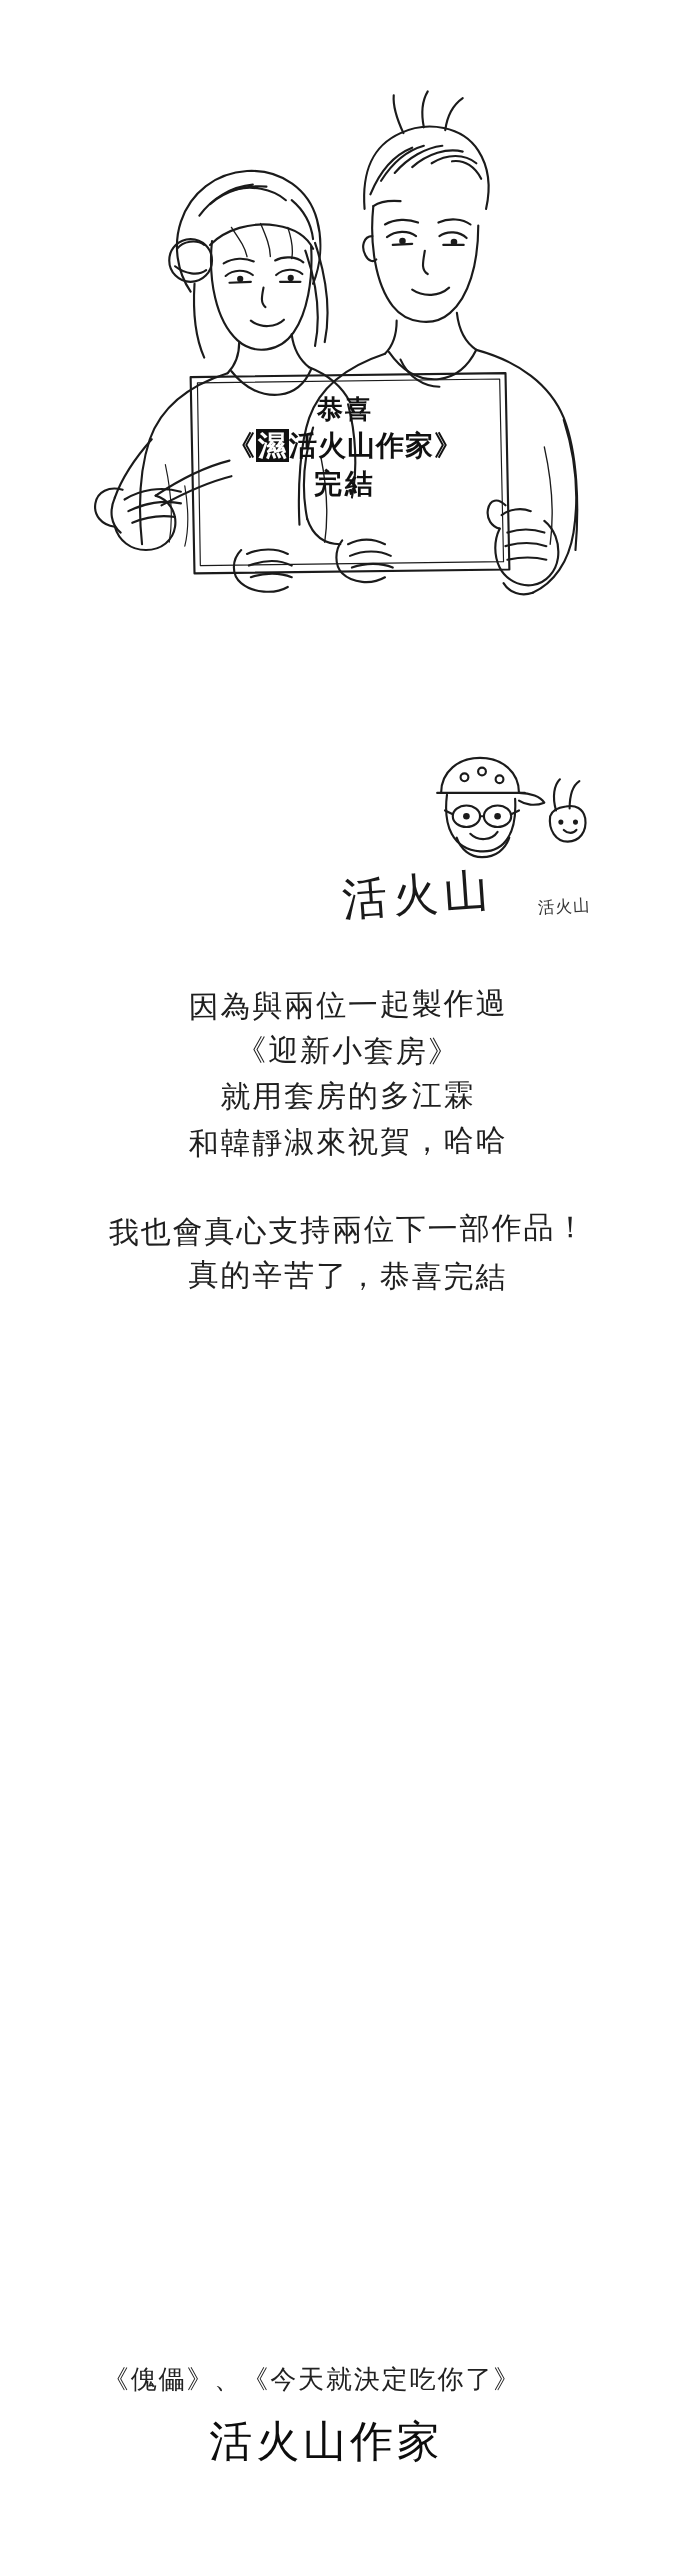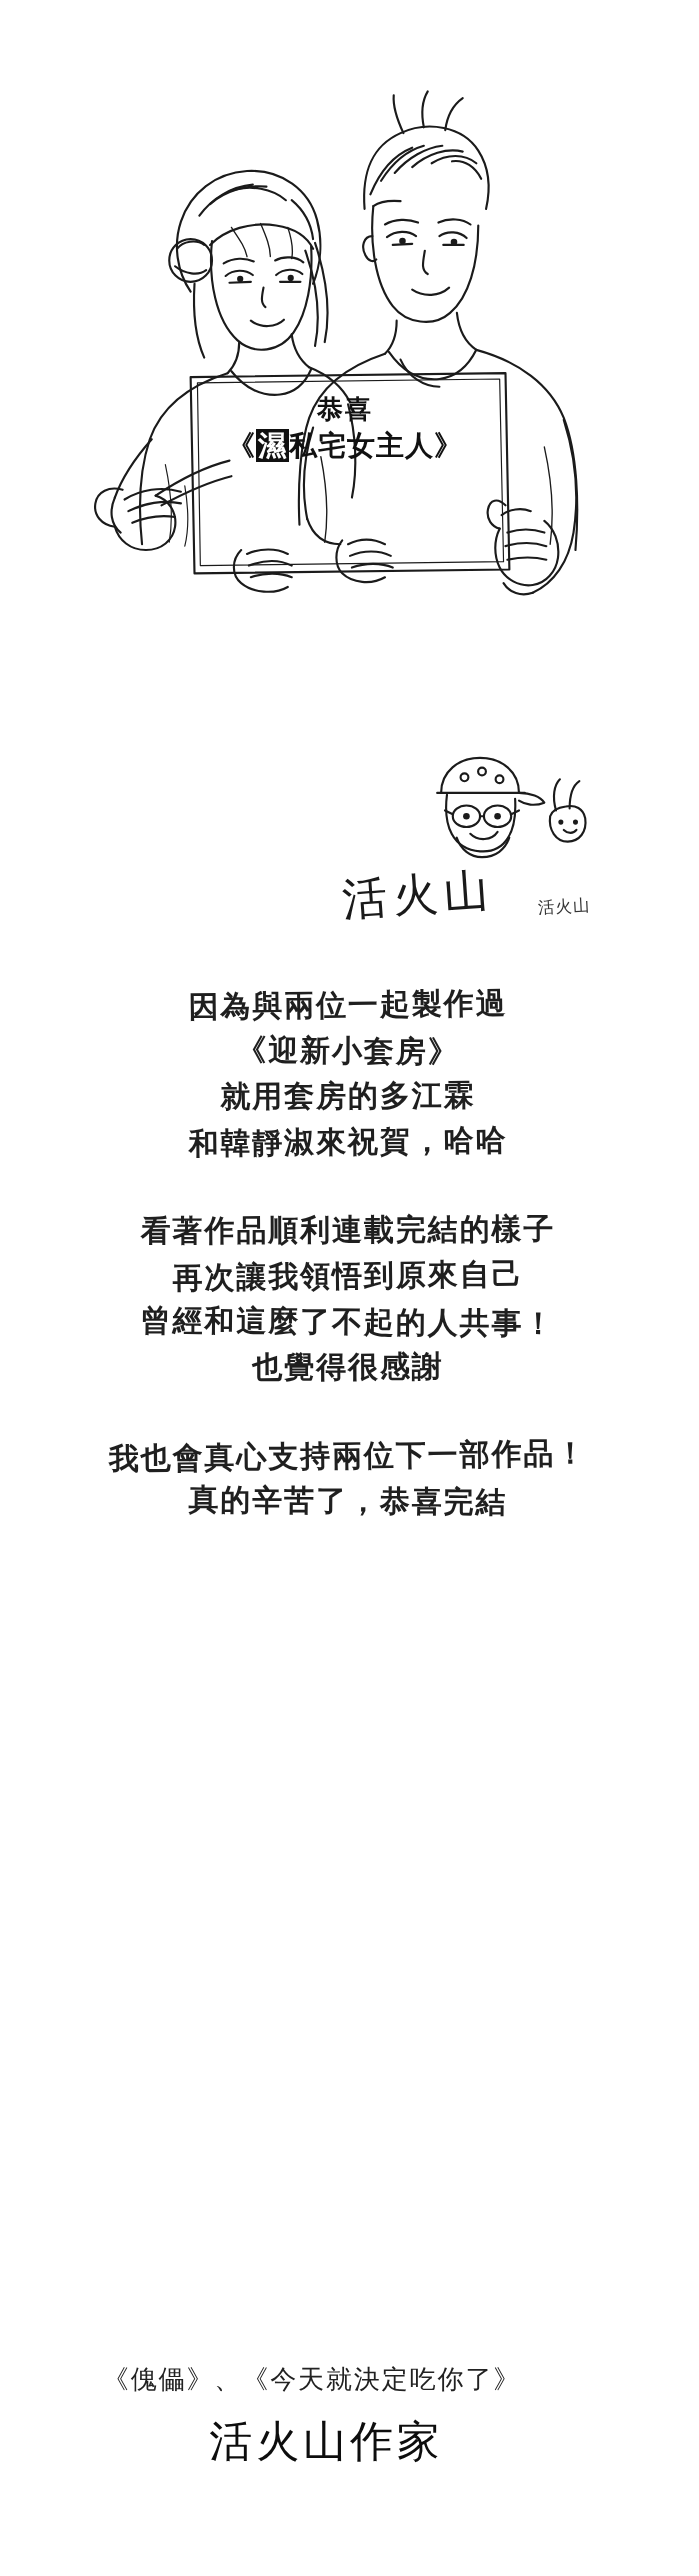--- a/index.html
+++ b/index.html
@@ -109,21 +109,20 @@
 
   
   .message {
     position: absolute;
     left: 0;
     top: 982px;
     width: 696px;
     text-align: center;
     font-family: "DejaVu Sans", sans-serif;
     color: #1f1f1f;
-    font-weight: bold;
   }
   .para {
     margin-bottom: 43px;
   }
   .para:last-child {
     margin-bottom: 6px;
   }
   .line {
     font-size: 30px;
     line-height: 1.52;
@@ -286,21 +285,22 @@
         <path d="M256 582 C272 576 288 576 300 582"></path>
         <path d="M258 594 C272 589 288 589 300 594"></path>
 
         <path d="M170 478 C176 506 178 534 174 558" stroke-width="1.2"></path>
         <path d="M190 500 C194 524 194 546 190 562" stroke-width="1.2"></path>
       </g>
     </svg>
 
     <div class="sign-text">
       <div class="sign-line1">恭喜</div>
-      <div class="sign-line2"><span>《</span><span class="mark">濕</span><span>私宅女主人》</span></div>
+      <div class="sign-line2"><span>《</span><span class="mark">濕</span><span>活火山作家》</span></div>
+      <div class="sign-line3">完結</div>
     </div>
   </div>
 
   <div class="signature-block">
     <svg class="sig-mascot" width="185" height="156" viewBox="0 0 190 160" xmlns="http://www.w3.org/2000/svg">
       <g fill="none" stroke="#1b1b1b" stroke-width="2.2" stroke-linecap="round" stroke-linejoin="round">
 
         <path d="M34 46 C34 24 52 10 74 10 C96 10 114 24 114 46"></path>
         <path d="M30 46 L120 46"></path>
         <path d="M114 46 C126 46 136 50 140 56 C130 60 120 58 114 54"></path>
@@ -336,26 +336,20 @@
   <div class="message">
 
     <div class="para">
       <div class="line tilt-a">因為與兩位一起製作過</div>
       <div class="line tilt-b">《迎新小套房》</div>
       <div class="line tilt-c">就用套房的多江霖</div>
       <div class="line tilt-a">和韓靜淑來祝賀，哈哈</div>
     </div>
 
 
-    <div class="para">
-      <div class="line tilt-c">看著作品順利連載完結的樣子</div>
-      <div class="line tilt-a">再次讓我領悟到原來自己</div>
-      <div class="line tilt-b">曾經和這麼了不起的人共事！</div>
-      <div class="line tilt-c">也覺得很感謝</div>
-    </div>
 
     <div class="para">
       <div class="line tilt-a">我也會真心支持兩位下一部作品！</div>
       <div class="line tilt-b">真的辛苦了，恭喜完結</div>
     </div>
 
   </div>
 
   <div class="footer">
     <div class="footer-works">《傀儡》、《今天就決定吃你了》</div>

